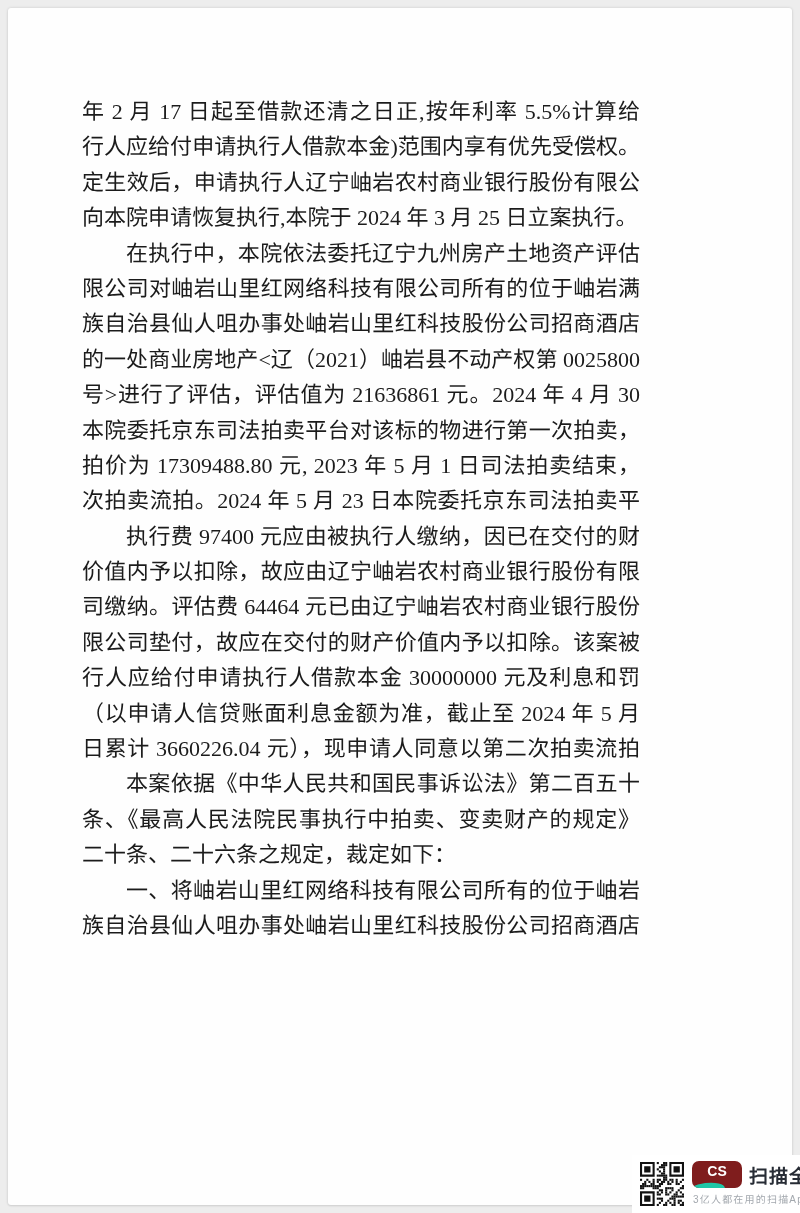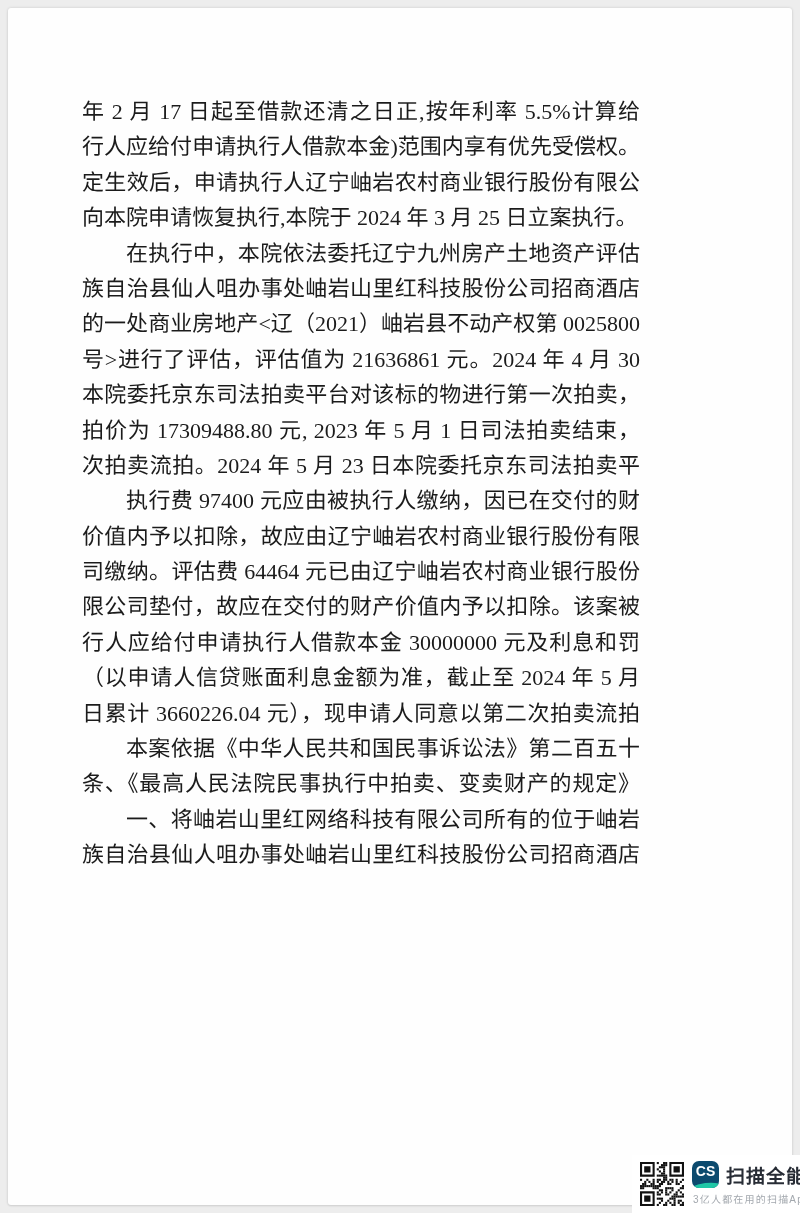--- a/index.html
+++ b/index.html
@@ -28,22 +28,22 @@
   
   .cs-strip{
     position:absolute;right:0;bottom:0;width:168px;height:58px;
     background:#ffffff;display:flex;align-items:flex-start;
     padding:6px 0 0 8px;box-sizing:border-box;z-index:5;
   }
   .qr{width:44px;height:44px;flex:0 0 auto;margin-top:1px;}
   .cs-right{margin-left:8px;display:flex;flex-direction:column;}
   .cs-toprow{display:flex;align-items:center;}
   .cs-logo{
-    position:relative;width:27px;height:27px;border-radius:7px;
-    background:#0c4a6e;overflow:hidden;flex:0 0 auto;
+    position:relative;width:50px;height:27px;border-radius:7px;
+    background:#7f1d1d;overflow:hidden;flex:0 0 auto;
   }
   .cs-logo .cs-letters{
     position:absolute;left:0;right:0;top:2px;text-align:center;
     color:#ffffff;font-family:"Liberation Sans",sans-serif;
     font-weight:bold;font-size:14px;letter-spacing:0;
   }
   .cs-swoosh{
     position:absolute;left:-5px;bottom:-9px;width:38px;height:14px;
     background:#1fc7a6;border-radius:50%;transform:rotate(-7deg);
   }
@@ -63,35 +63,37 @@
 
 <div class="scan-root">
 
   <div class="paper">
     <div class="text-block">
         <div class="line">年 2 月 17 日起至借款还清之日正,按年利率 5.5%计算给付，</div>
         <div class="line">行人应给付申请执行人借款本金)范围内享有优先受偿权。裁</div>
         <div class="line">定生效后，申请执行人辽宁岫岩农村商业银行股份有限公司</div>
         <div class="line end">向本院申请恢复执行,本院于 2024 年 3 月 25 日立案执行。</div>
         <div class="line indent">在执行中，本院依法委托辽宁九州房产土地资产评估有</div>
+        <div class="line">限公司对岫岩山里红网络科技有限公司所有的位于岫岩满</div>
         <div class="line">族自治县仙人咀办事处岫岩山里红科技股份公司招商酒店</div>
         <div class="line">的一处商业房地产&lt;辽（2021）岫岩县不动产权第 0025800</div>
         <div class="line">号&gt;进行了评估，评估值为 21636861 元。2024 年 4 月 30 日</div>
         <div class="line">本院委托京东司法拍卖平台对该标的物进行第一次拍卖，起</div>
         <div class="line">拍价为 17309488.80 元, 2023 年 5 月 1 日司法拍卖结束，该</div>
         <div class="line">次拍卖流拍。2024 年 5 月 23 日本院委托京东司法拍卖平台</div>
         <div class="line indent">执行费 97400 元应由被执行人缴纳，因已在交付的财产</div>
         <div class="line">价值内予以扣除，故应由辽宁岫岩农村商业银行股份有限公</div>
         <div class="line">司缴纳。评估费 64464 元已由辽宁岫岩农村商业银行股份有</div>
         <div class="line">限公司垫付，故应在交付的财产价值内予以扣除。该案被执</div>
         <div class="line">行人应给付申请执行人借款本金 30000000 元及利息和罚息</div>
         <div class="line">（以申请人信贷账面利息金额为准，截止至 2024 年 5 月 27</div>
         <div class="line">日累计 3660226.04 元），现申请人同意以第二次拍卖流拍价</div>
         <div class="line indent">本案依据《中华人民共和国民事诉讼法》第二百五十五</div>
         <div class="line">条、《最高人民法院民事执行中拍卖、变卖财产的规定》第</div>
+        <div class="line end">二十条、二十六条之规定，裁定如下：</div>
         <div class="line indent">一、将岫岩山里红网络科技有限公司所有的位于岫岩满</div>
         <div class="line">族自治县仙人咀办事处岫岩山里红科技股份公司招商酒店</div>
       </div>
   </div>
 
   <div class="cs-strip">
     <svg class="qr" viewBox="0 0 21 21" xmlns="http://www.w3.org/2000/svg">
       <g fill="#111111" id="qr-finders">
         <path d="M0,0h7v7h-7z M1,1v5h5v-5z M2,2h3v3h-3z"></path>
         <path d="M14,0h7v7h-7z M15,1v5h5v-5z M16,2h3v3h-3z"></path>

